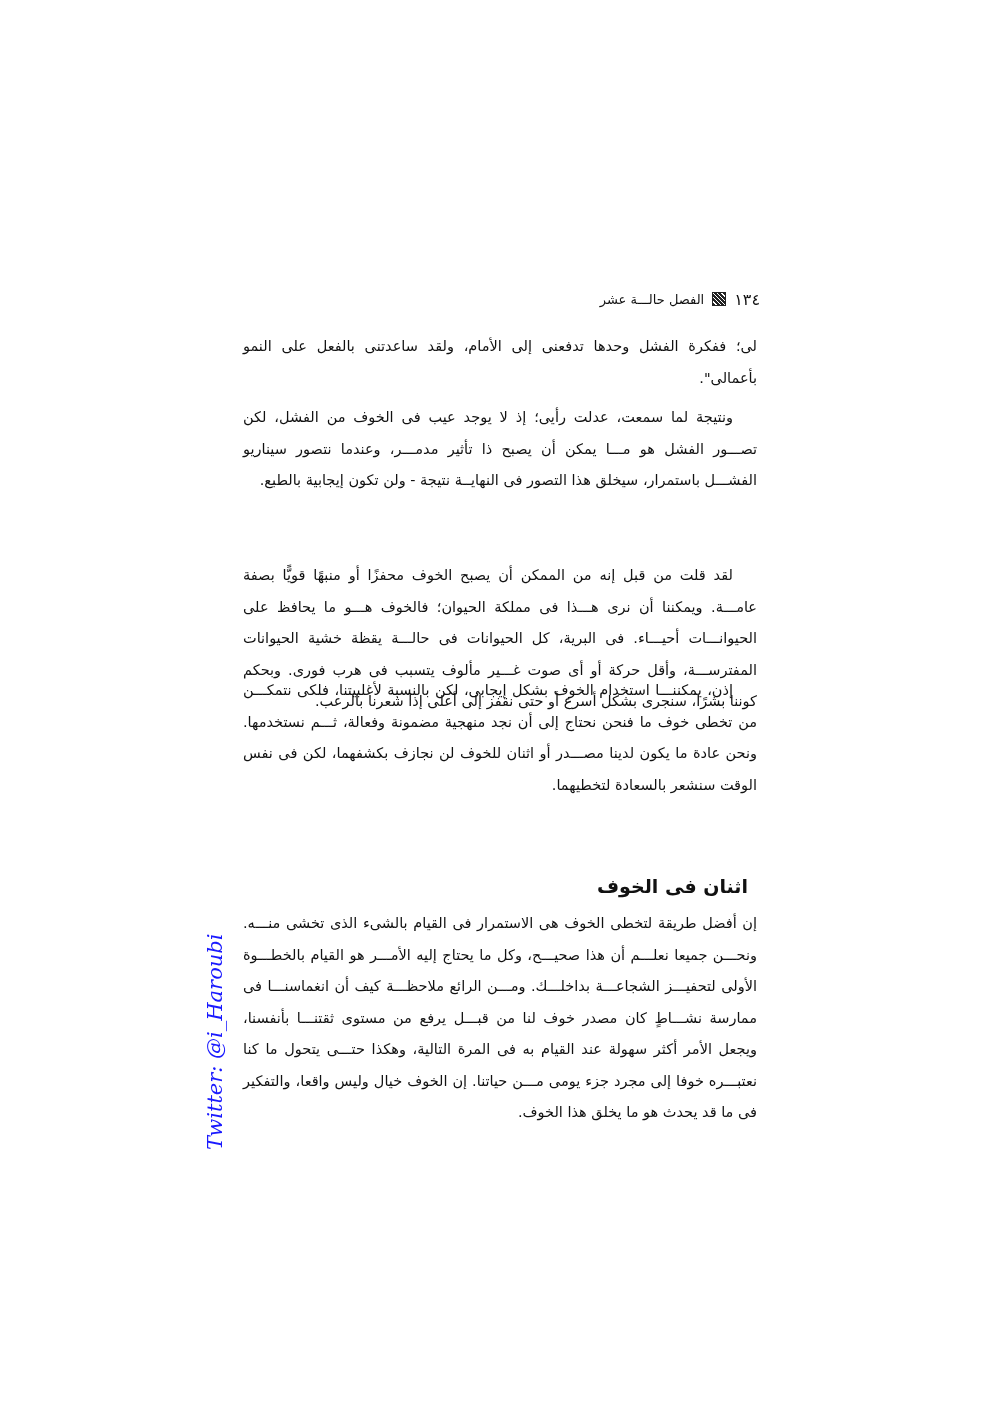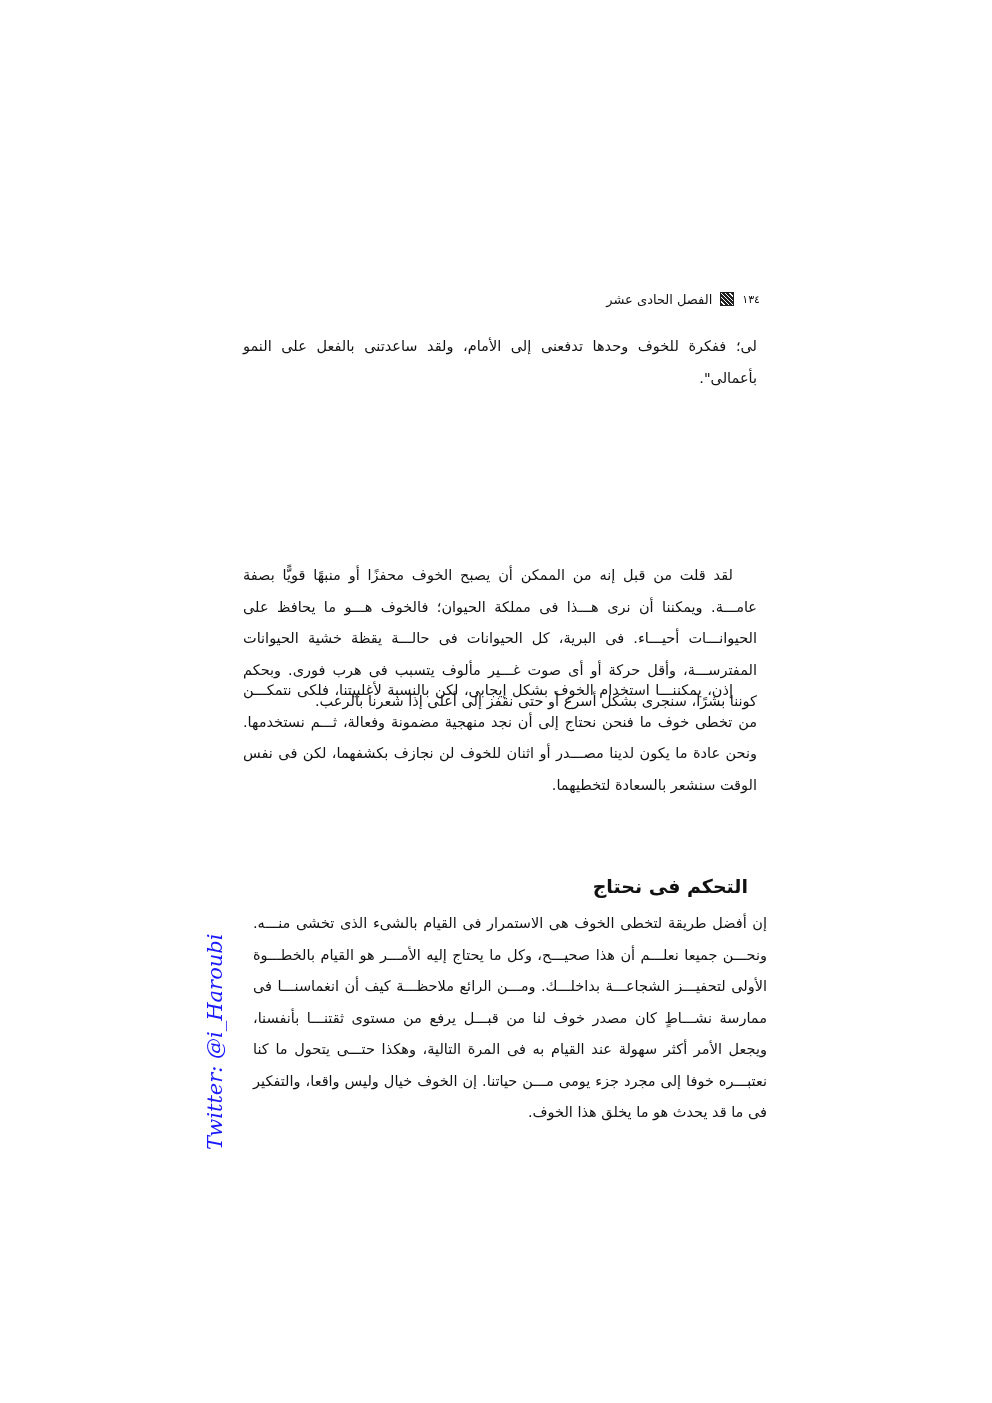--- a/index.html
+++ b/index.html
@@ -1,57 +1,60 @@
 <!DOCTYPE html>
 <html><head>
   <meta charset="utf-8">
   <style>
     html, body { margin: 0; padding: 0; background: #ffffff; }
     body { width: 992px; height: 1403px; position: relative; overflow: hidden; font-family: "DejaVu Sans", sans-serif; color: #111; }
     .page { position: absolute; left: 0; top: 0; width: 992px; height: 1403px; }
     .header { position: absolute; top: 288px; right: 232px; height: 22px; display: flex; flex-direction: row; align-items: center; direction: rtl; gap: 8px; font-size: 13px; }
-    .header .pgnum { font-size: 11px; }
+    .header .pgnum { font-size: 16px; }
     .header .orn { display: inline-block; width: 12px; height: 12px; background:
       repeating-linear-gradient(45deg, #222 0 2px, #fff 2px 3px); border: 1px solid #222; }
     .text-block { position: absolute; left: 243px; width: 514px; direction: rtl; text-align: justify; font-size: 14.5px; line-height: 31.5px; }
     .text-block p { margin: 0; text-align-last: right; }
     .indent { text-indent: 24px; }
     #p1 { top: 331px; }
     #p2 { top: 402px; }
     #p3 { top: 560px; }
     #p4 { top: 675px; }
-    #p5 { top: 908px; margin-left: 10px; }
+    #p5 { top: 908px; }
     .section-title { position: absolute; top: 859px; right: 244px; direction: rtl; font-size: 19px; font-weight: bold; }
     .watermark { position: absolute; left: 203px; top: 1150px; transform-origin: left top; transform: rotate(-90deg); font-family: "DejaVu Serif", serif; font-style: italic; font-size: 21px; color: #1a1aff; white-space: nowrap; }
   </style>
 </head>
 <body>
 
 <div class="page">
 
   <div class="header">
     <span class="pgnum">١٣٤</span>
     <span class="orn"></span>
-    <span>الفصل الحادى عشر</span>
+    <span>الفصل حالـــة عشر</span>
   </div>
 
   <div class="text-block" id="p1">
-    <p>لى؛ ففكرة للخوف وحدها تدفعنى إلى الأمام، ولقد ساعدتنى بالفعل على النمو بأعمالى".</p>
+    <p>لى؛ ففكرة الفشل وحدها تدفعنى إلى الأمام، ولقد ساعدتنى بالفعل على النمو بأعمالى".</p>
   </div>
 
+  <div class="text-block" id="p2">
+    <p class="indent">ونتيجة لما سمعت، عدلت رأيى؛ إذ لا يوجد عيب فى الخوف من الفشل، لكن تصـــور الفشل هو مـــا يمكن أن يصبح ذا تأثير مدمـــر، وعندما نتصور سيناريو الفشـــل باستمرار، سيخلق هذا التصور فى النهايــة نتيجة - ولن تكون إيجابية بالطبع.</p>
+  </div>
 
   <div class="text-block" id="p3">
     <p class="indent">لقد قلت من قبل إنه من الممكن أن يصبح الخوف محفزًا أو منبهًا قويًّا بصفة عامـــة. ويمكننا أن نرى هـــذا فى مملكة الحيوان؛ فالخوف هـــو ما يحافظ على الحيوانـــات أحيـــاء. فى البرية، كل الحيوانات فى حالـــة يقظة خشية الحيوانات المفترســـة، وأقل حركة أو أى صوت غـــير مألوف يتسبب فى هرب فورى. وبحكم كوننا بشرًا، سنجرى بشكل أسرع أو حتى نقفز إلى أعلى إذا شعرنا بالرعب.</p>
   </div>
 
   <div class="text-block" id="p4">
     <p class="indent">إذن، يمكننـــا استخدام الخوف بشكل إيجابى، لكن بالنسبة لأغلبيتنا، فلكى نتمكـــن من تخطى خوف ما فنحن نحتاج إلى أن نجد منهجية مضمونة وفعالة، ثـــم نستخدمها. ونحن عادة ما يكون لدينا مصـــدر أو اثنان للخوف لن نجازف بكشفهما، لكن فى نفس الوقت سنشعر بالسعادة لتخطيهما.</p>
   </div>
 
-  <h2 class="section-title">التحكم فى نحتاج</h2>
+  <h2 class="section-title">اثنان فى الخوف</h2>
 
   <div class="text-block" id="p5">
     <p>إن أفضل طريقة لتخطى الخوف هى الاستمرار فى القيام بالشىء الذى تخشى منـــه. ونحـــن جميعا نعلـــم أن هذا صحيـــح، وكل ما يحتاج إليه الأمـــر هو القيام بالخطـــوة الأولى لتحفيـــز الشجاعـــة بداخلـــك. ومـــن الرائع ملاحظـــة كيف أن انغماسنـــا فى ممارسة نشـــاطٍ كان مصدر خوف لنا من قبـــل يرفع من مستوى ثقتنـــا بأنفسنا، ويجعل الأمر أكثر سهولة عند القيام به فى المرة التالية، وهكذا حتـــى يتحول ما كنا نعتبـــره خوفا إلى مجرد جزء يومى مـــن حياتنا. إن الخوف خيال وليس واقعا، والتفكير فى ما قد يحدث هو ما يخلق هذا الخوف.</p>
   </div>
 
   <div class="watermark">Twitter: @i_Haroubi</div>
 
 </div>
 
 </body></html>

